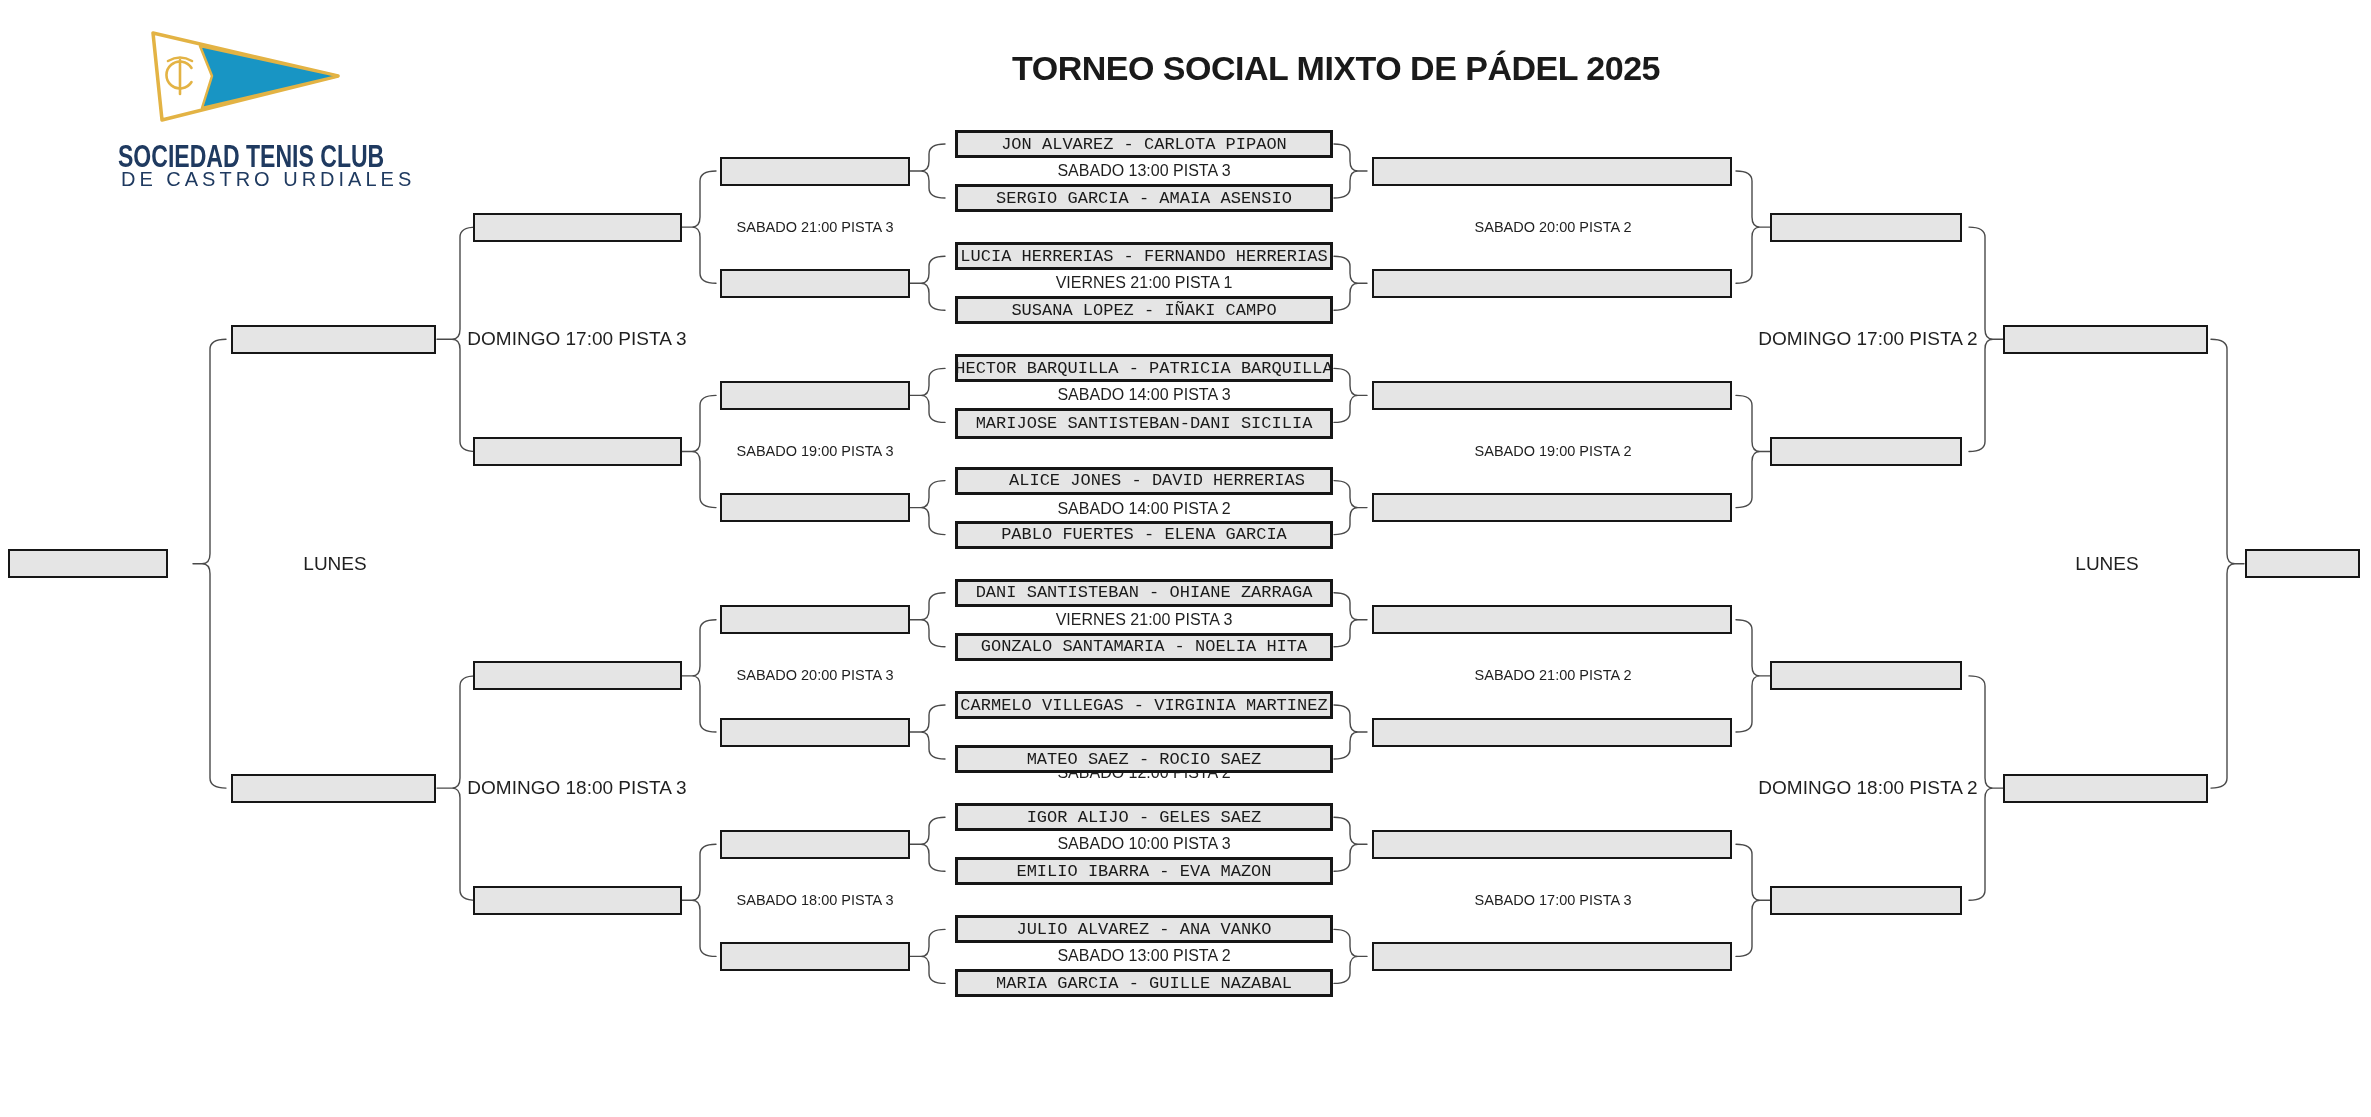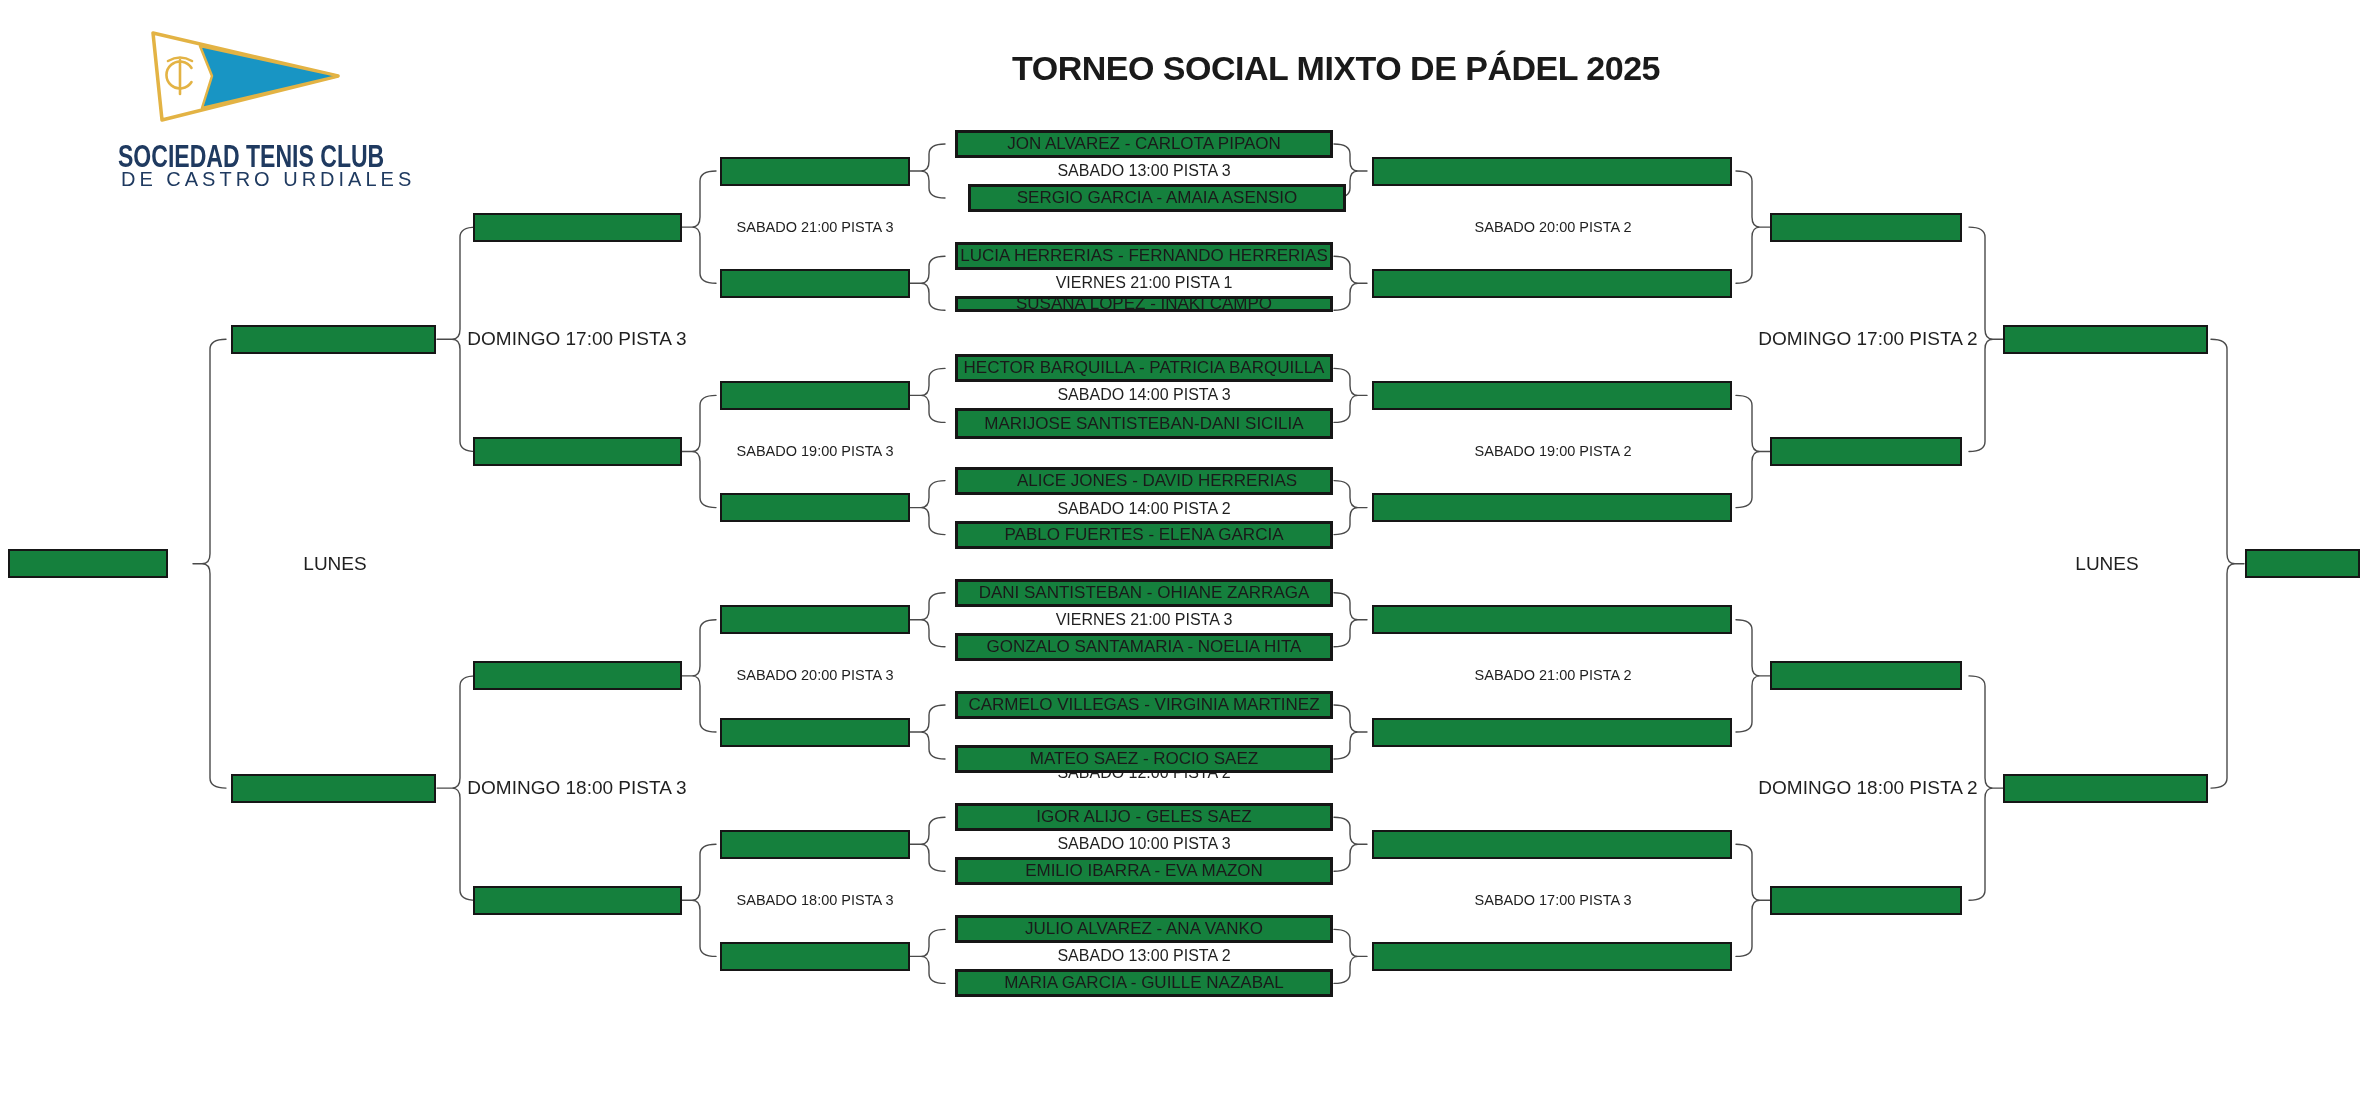--- a/index.html
+++ b/index.html
@@ -2,21 +2,21 @@
 <html><head>
 <meta charset="utf-8">
 <style>
   html,body{margin:0;padding:0;background:#ffffff;}
   #canvas{position:relative;width:2371px;height:1117px;background:#ffffff;overflow:hidden;
           font-family:"Liberation Sans","DejaVu Sans",sans-serif;color:#1a1a1a;}
   .title{position:absolute;left:936px;top:49px;width:800px;text-align:center;
          font-size:34px;font-weight:bold;letter-spacing:-0.5px;white-space:nowrap;}
   .footer{position:absolute;left:940px;top:1050px;width:800px;text-align:center;
           font-size:34px;font-weight:bold;white-space:nowrap;}
-  .box{position:absolute;background:#15803d;box-sizing:border-box;border:2px solid #161616;}
+  .box{position:absolute;background:#e5e5e5;box-sizing:border-box;border:2px solid #161616;font-family:Liberation Mono, monospace;}
   .team-box{border-width:3px;display:flex;align-items:center;justify-content:center;
             font-size:17px;white-space:nowrap;overflow:hidden;}
   .slot-box{border-width:2.5px;}
   .lbl{position:absolute;transform:translate(-50%,-50%);white-space:nowrap;color:#1f1f1f;}
   .lbl-sm{font-size:14.5px;}
   .lbl-md{font-size:16px;}
   .lbl-lg{font-size:19px;}
   #lines{position:absolute;left:0;top:0;pointer-events:none;}
   .logo-line1{position:absolute;left:118px;top:138px;font-size:32px;font-weight:bold;
               color:#1f3a60;transform:scaleX(0.72);transform-origin:0 0;white-space:nowrap;}
@@ -69,24 +69,24 @@
       <path d="M1736,844.2 Q1752,844.2 1752,854.2 L1752,890.3000000000001 Q1752,900.3000000000001 1760,900.3000000000001 L1770,900.3000000000001 M1760,900.3000000000001 Q1752,900.3000000000001 1752,910.3000000000001 L1752,946.4000000000001 Q1752,956.4000000000001 1736,956.4000000000001" fill="none" stroke="#4a4a4a" stroke-width="1.4" stroke-linecap="round"></path>
       <path d="M476,227.1 Q460,227.1 460,237.1 L460,329.3 Q460,339.3 452,339.3 L437,339.3 M452,339.3 Q460,339.3 460,349.3 L460,441.5 Q460,451.5 476,451.5" fill="none" stroke="#4a4a4a" stroke-width="1.4" stroke-linecap="round"></path>
       <path d="M1969,227.1 Q1985,227.1 1985,237.1 L1985,329.3 Q1985,339.3 1993,339.3 L2003,339.3 M1993,339.3 Q1985,339.3 1985,349.3 L1985,441.5 Q1985,451.5 1969,451.5" fill="none" stroke="#4a4a4a" stroke-width="1.4" stroke-linecap="round"></path>
       <path d="M476,675.9 Q460,675.9 460,685.9 L460,778.0999999999999 Q460,788.0999999999999 452,788.0999999999999 L437,788.0999999999999 M452,788.0999999999999 Q460,788.0999999999999 460,798.0999999999999 L460,890.3 Q460,900.3 476,900.3" fill="none" stroke="#4a4a4a" stroke-width="1.4" stroke-linecap="round"></path>
       <path d="M1969,675.9 Q1985,675.9 1985,685.9 L1985,778.0999999999999 Q1985,788.0999999999999 1993,788.0999999999999 L2003,788.0999999999999 M1993,788.0999999999999 Q1985,788.0999999999999 1985,798.0999999999999 L1985,890.3 Q1985,900.3 1969,900.3" fill="none" stroke="#4a4a4a" stroke-width="1.4" stroke-linecap="round"></path>
       <path d="M226,339.3 Q210,339.3 210,349.3 L210,553.7 Q210,563.7 202,563.7 L193,563.7 M202,563.7 Q210,563.7 210,573.7 L210,778.1 Q210,788.1 226,788.1" fill="none" stroke="#4a4a4a" stroke-width="1.4" stroke-linecap="round"></path>
       <path d="M2211,339.3 Q2227,339.3 2227,349.3 L2227,553.7 Q2227,563.7 2235,563.7 L2244,563.7 M2235,563.7 Q2227,563.7 2227,573.7 L2227,778.1 Q2227,788.1 2211,788.1" fill="none" stroke="#4a4a4a" stroke-width="1.4" stroke-linecap="round"></path>
     </svg>
 <div class="box team-box" style="left: 955px; top: 130px; width: 378px; height: 28px;">JON ALVAREZ - CARLOTA PIPAON</div>
     <div class="lbl lbl-md" style="left: 1144px; top: 171px;">SABADO 13:00 PISTA 3</div>
-    <div class="box team-box" style="left: 955px; top: 184px; width: 378px; height: 28px; margin-left: 13px;">SERGIO GARCIA - AMAIA ASENSIO</div>
+    <div class="box team-box" style="left: 955px; top: 184px; width: 378px; height: 28px;">SERGIO GARCIA - AMAIA ASENSIO</div>
     <div class="box team-box" style="left: 955px; top: 242.2px; width: 378px; height: 28px;">LUCIA HERRERIAS - FERNANDO HERRERIAS</div>
     <div class="lbl lbl-md" style="left: 1144px; top: 283.2px;">VIERNES 21:00 PISTA 1</div>
-    <div class="box team-box" style="left: 955px; top: 296.2px; width: 378px; height: 16px;">SUSANA LOPEZ - IÑAKI CAMPO</div>
+    <div class="box team-box" style="left: 955px; top: 296.2px; width: 378px; height: 28px;">SUSANA LOPEZ - IÑAKI CAMPO</div>
     <div class="box team-box" style="left: 955px; top: 354.4px; width: 378px; height: 28px;">HECTOR BARQUILLA - PATRICIA BARQUILLA</div>
     <div class="lbl lbl-md" style="left: 1144px; top: 395.4px;">SABADO 14:00 PISTA 3</div>
     <div class="box team-box" style="left: 955px; top: 408.4px; width: 378px; height: 31px;">MARIJOSE SANTISTEBAN-DANI SICILIA</div>
     <div class="box team-box" style="left: 955px; top: 466.6px; width: 378px; height: 28px; padding-left: 26px;">ALICE JONES - DAVID HERRERIAS</div>
     <div class="lbl lbl-md" style="left: 1144px; top: 509px;">SABADO 14:00 PISTA 2</div>
     <div class="box team-box" style="left: 955px; top: 520.6px; width: 378px; height: 28px;">PABLO FUERTES - ELENA GARCIA</div>
     <div class="box team-box" style="left: 955px; top: 578.8px; width: 378px; height: 28px;">DANI SANTISTEBAN - OHIANE ZARRAGA</div>
     <div class="lbl lbl-md" style="left: 1144px; top: 619.8px;">VIERNES 21:00 PISTA 3</div>
     <div class="box team-box" style="left: 955px; top: 632.8px; width: 378px; height: 28px;">GONZALO SANTAMARIA - NOELIA HITA</div>
     <div class="box team-box" style="left: 955px; top: 691px; width: 378px; height: 28px;">CARMELO VILLEGAS - VIRGINIA MARTINEZ</div>

